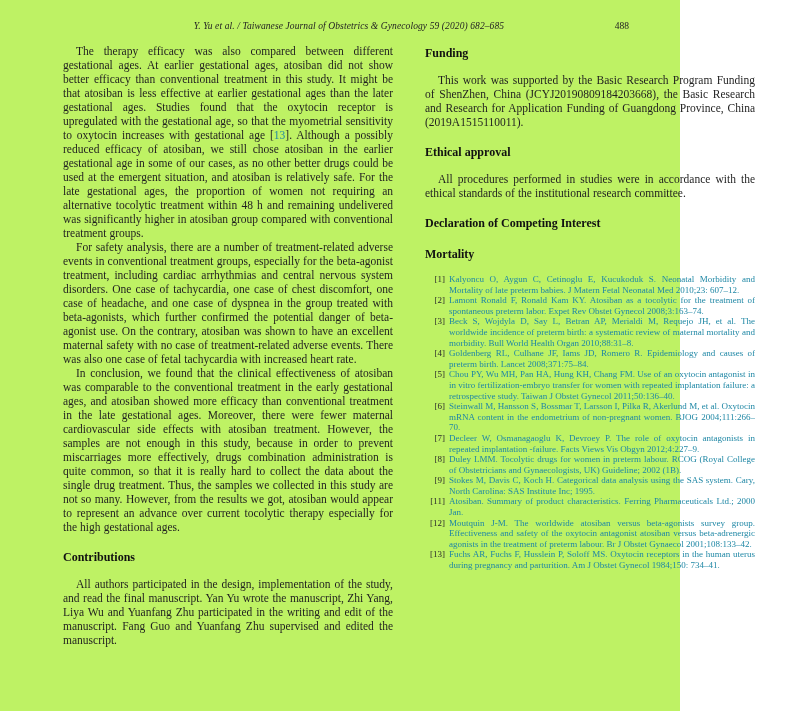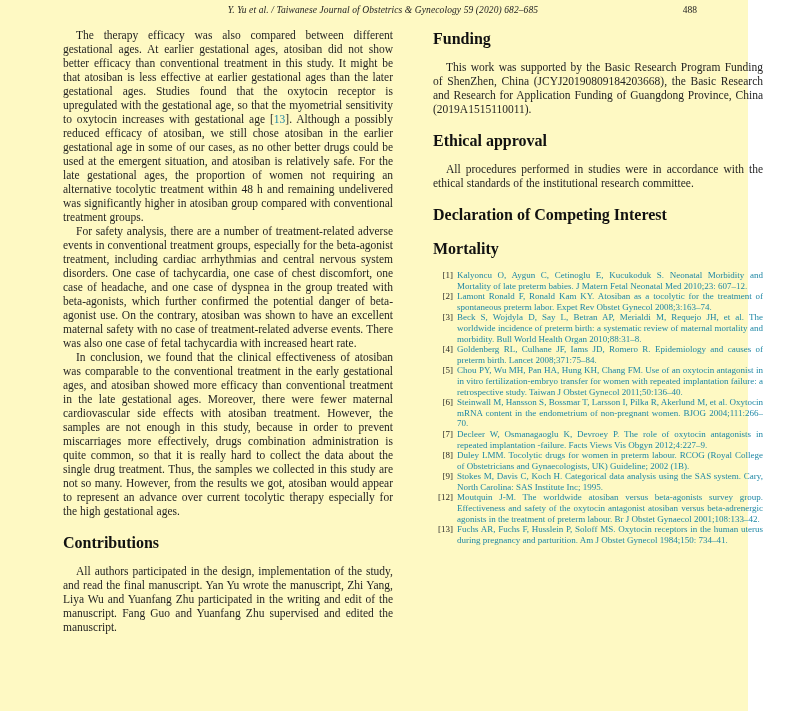--- a/index.html
+++ b/index.html
@@ -5,27 +5,27 @@
   html, body {
     margin: 0;
     padding: 0;
     background: #ffffff;
     width: 800px;
     height: 711px;
     overflow: hidden;
   }
   .page {
     position: relative;
-    width: 748px;
+    width: 680px;
     height: 711px;
     box-sizing: border-box;
-    padding: 5px 45px 0 63px;
+    padding: 21px 45px 0 63px;
     font-family: "Liberation Serif", "DejaVu Serif", serif;
     color: #1f1f1f;
-    background: #fef9c3;
+    background: #bef264;
   }
   
   .header {
     position: relative;
     height: 12px;
     font-size: 9.5px;
   }
   .running-head {
     position: absolute;
     left: 0;
@@ -39,21 +39,21 @@
   .page-number {
     position: absolute;
     right: 6px;
     top: 0;
     font-style: normal;
     color: #222222;
   }
   
   .columns {
     display: flex;
-    gap: 40px;
+    gap: 32px;
     margin-top: 11px;
   }
   .col {
     width: 330px;
     flex: 0 0 330px;
   }
   
   .body-par {
     margin: 0;
     font-size: 11.5px;
@@ -62,21 +62,21 @@
     text-indent: 13px;
     word-spacing: 0.2px;
   }
   .cite {
     color: #1f87a5;
     cursor: pointer;
   }
   
   .sec-head {
     margin: 16px 0 12px 0;
-    font-size: 16px;
+    font-size: 12px;
     font-weight: bold;
     color: #111111;
     text-align: left;
     text-indent: 0;
   }
   .sec-head.first {
     margin-top: 2px;
   }
   
   .ref-list {
@@ -167,20 +167,24 @@
         </div>
         <div class="ref">
           <span class="ref-num">[8]</span>
           <span class="ref-text">Duley LMM. Tocolytic drugs for women in preterm labour. RCOG (Royal College of Obstetricians and Gynaecologists, UK) Guideline; 2002 (1B).</span>
         </div>
         <div class="ref">
           <span class="ref-num">[9]</span>
           <span class="ref-text">Stokes M, Davis C, Koch H. Categorical data analysis using the SAS system. Cary, North Carolina: SAS Institute Inc; 1995.</span>
         </div>
         <div class="ref">
+          <span class="ref-num">[11]</span>
+          <span class="ref-text">Atosiban. Summary of product characteristics. Ferring Pharmaceuticals Ltd.; 2000 Jan.</span>
+        </div>
+        <div class="ref">
           <span class="ref-num">[12]</span>
           <span class="ref-text">Moutquin J-M. The worldwide atosiban versus beta-agonists survey group. Effectiveness and safety of the oxytocin antagonist atosiban versus beta-adrenergic agonists in the treatment of preterm labour. Br J Obstet Gynaecol 2001;108:133–42.</span>
         </div>
         <div class="ref">
           <span class="ref-num">[13]</span>
           <span class="ref-text">Fuchs AR, Fuchs F, Husslein P, Soloff MS. Oxytocin receptors in the human uterus during pregnancy and parturition. Am J Obstet Gynecol 1984;150: 734–41.</span>
         </div>
       </div>
     </div>
 

